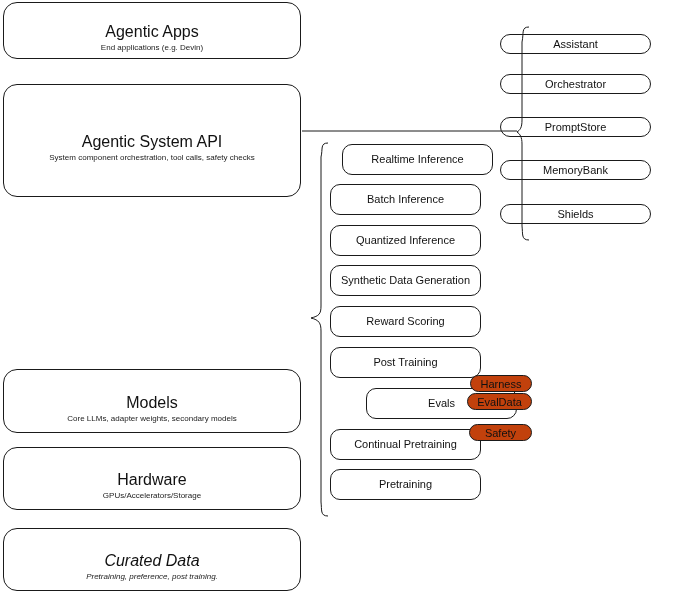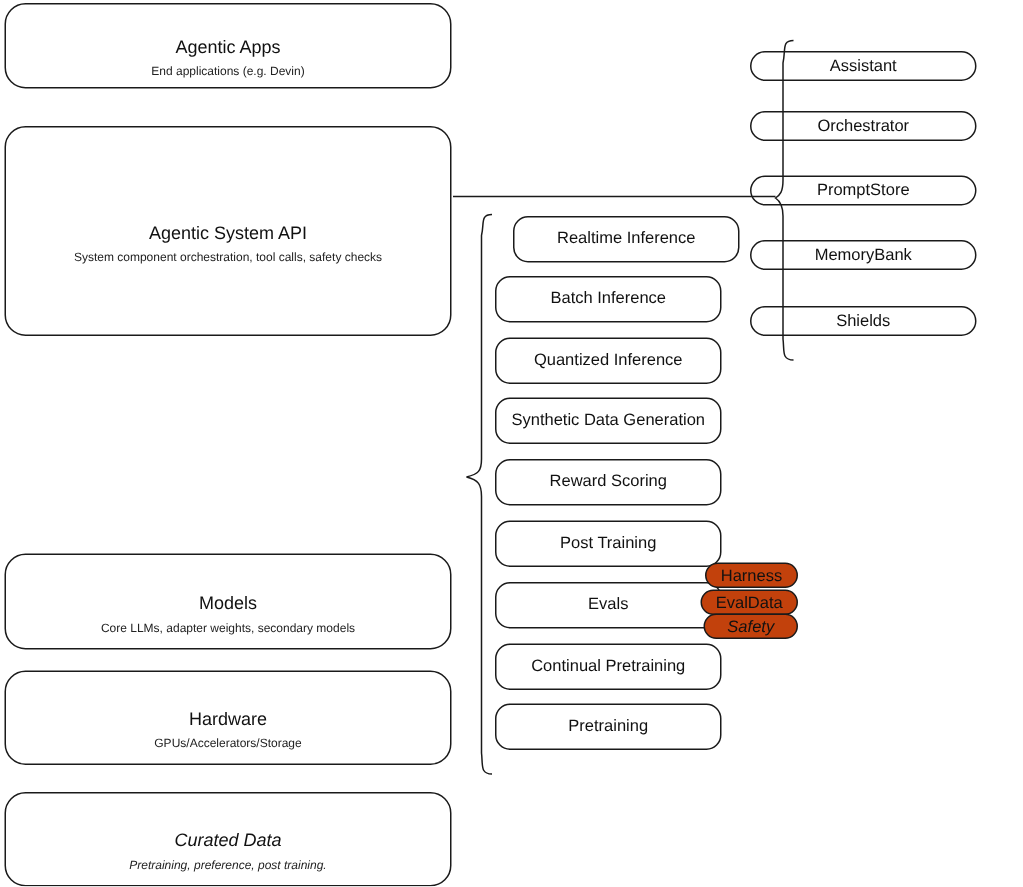--- a/index.html
+++ b/index.html
@@ -34,21 +34,21 @@
     text-align: center;
   }
 
   
   .layer {
     left: 3px;
     width: 298px;
     border-radius: 14px;
   }
   .layer .title {
-    font-size: 12px;
+    font-size: 16px;
     line-height: 15px;
     color: #111111;
     margin-top: 16px;
   }
   .layer .subtitle {
     font-size: 8px;
     line-height: 11px;
     color: #222222;
     margin-top: 3px;
   }
@@ -136,21 +136,21 @@
              C 319 320, 321 323, 321 331
              L 321 502
              C 322 510, 320 516, 328 516"></path>
   </svg>
 
   <div class="node layer" style="top:2px;height:57px;">
     <div class="title">Agentic Apps</div>
     <div class="subtitle">End applications (e.g. Devin)</div>
   </div>
 
-  <div class="node layer" style="top:84px;height:140px;">
+  <div class="node layer" style="top:84px;height:113px;">
     <div class="title">Agentic System API</div>
     <div class="subtitle">System component orchestration, tool calls, safety checks</div>
   </div>
 
 
   <div class="node layer" style="top:369px;height:64px;">
     <div class="title">Models</div>
     <div class="subtitle">Core LLMs, adapter weights, secondary models</div>
   </div>
 
@@ -175,37 +175,37 @@
   </div>
   <div class="node mid" style="top:265px;">
     <div class="label">Synthetic Data Generation</div>
   </div>
   <div class="node mid" style="top:306px;">
     <div class="label">Reward Scoring</div>
   </div>
   <div class="node mid" style="top:347px;">
     <div class="label">Post Training</div>
   </div>
-  <div class="node mid" style="top:388px;">
+  <div class="node mid" style="top:388px;margin-left:36px;">
     <div class="label">Evals</div>
   </div>
   <div class="node mid" style="top:429px;">
     <div class="label">Continual Pretraining</div>
   </div>
   <div class="node mid" style="top:469px;">
     <div class="label">Pretraining</div>
   </div>
 
   <div class="pill" style="left:470px;top:375px;width:62px;">
     <span>Harness</span>
   </div>
   <div class="pill" style="left:467px;top:393px;width:65px;">
     <span>EvalData</span>
   </div>
-  <div class="pill" style="left:469px;top:409px;width:63px;font-style:italic;">
+  <div class="pill" style="left:469px;top:424px;width:63px;">
     <span>Safety</span>
   </div>
 
   <div class="node right" style="top:34px;">
     <div class="label">Assistant</div>
   </div>
   <div class="node right" style="top:74px;">
     <div class="label">Orchestrator</div>
   </div>
   <div class="node right" style="top:117px;">

